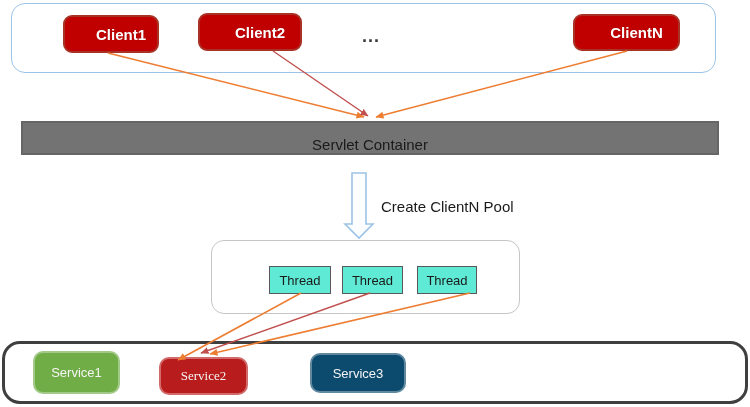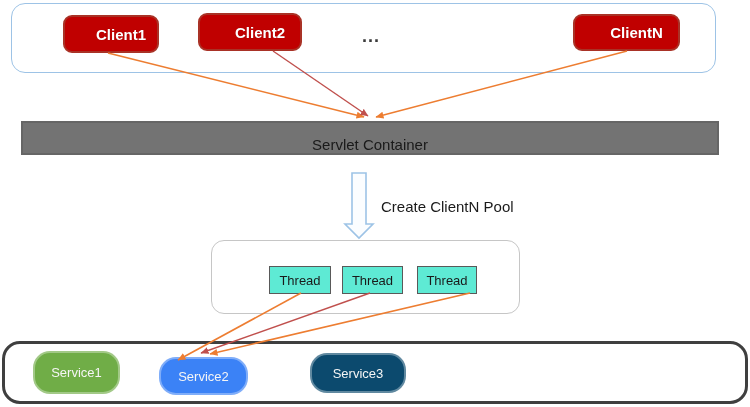--- a/index.html
+++ b/index.html
@@ -57,21 +57,21 @@
   .thread1{left:269px;top:266px;width:62px;height:28px;}
   .thread2{left:342px;top:266px;width:61px;height:28px;}
   .thread3{left:417px;top:266px;width:60px;height:28px;}
 
   
   .services-group{
     left:2px;top:341px;width:746px;height:63px;
     border:3px solid #3f3f3f;border-radius:18px;background:#ffffff;
   }
   .service{
-    position:absolute;box-sizing:border-box;border-radius:17px;
+    position:absolute;box-sizing:border-box;border-radius:10px;
     color:#f5f5f5;font-size:13px;
     display:flex;align-items:center;justify-content:center;
     border:2px solid rgba(255,255,255,0.35);
   }
   .service1{left:33px;top:351px;width:87px;height:43px;}
   .service2{left:159px;top:357px;width:89px;height:38px;}
   .service3{left:310px;top:353px;width:96px;height:40px;}
   .serviceN{left:611px;top:356px;width:97px;height:38px;}
 
   .arrows{
@@ -110,21 +110,21 @@
     <span>Thread</span>
   </div>
   <div class="thread thread3">
     <span>Thread</span>
   </div>
 
   <div class="box services-group"></div>
   <div class="service service1" style="background-color: rgb(112, 173, 71);">
     <span>Service1</span>
   </div>
-  <div class="service service2" style="background-color: #3b82f6;">
+  <div class="service service2" style="background-color: #b91c1c; font-family: Liberation Serif, serif;">
     <span>Service2</span>
   </div>
   <div class="service service3" style="background-color: #0c4a6e;">
     <span>Service3</span>
   </div>
 
   <svg class="arrows" viewBox="0 0 750 407">
     <defs>
       <marker id="mOrange" markerWidth="10" markerHeight="9" refX="7.5" refY="3.5" orient="auto" markerUnits="userSpaceOnUse">
         <path d="M0,0 L8,3.5 L0,7 Z" fill="#ed7d31"></path>

